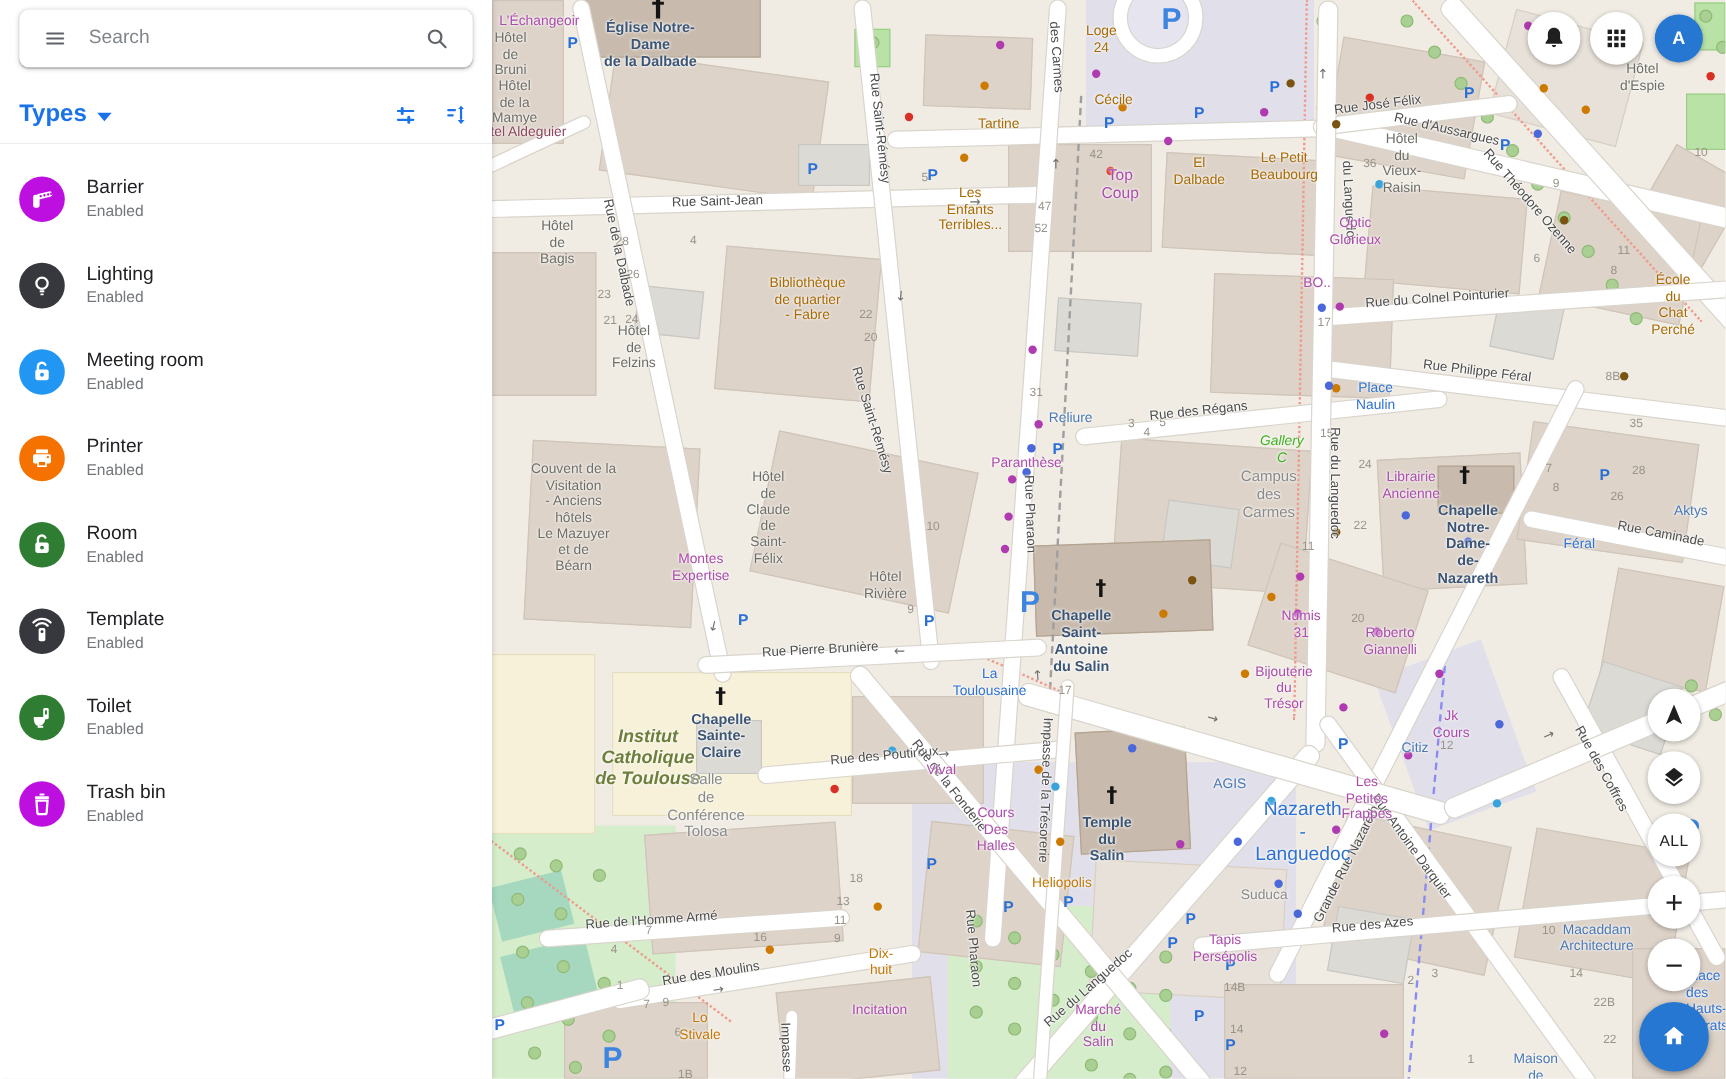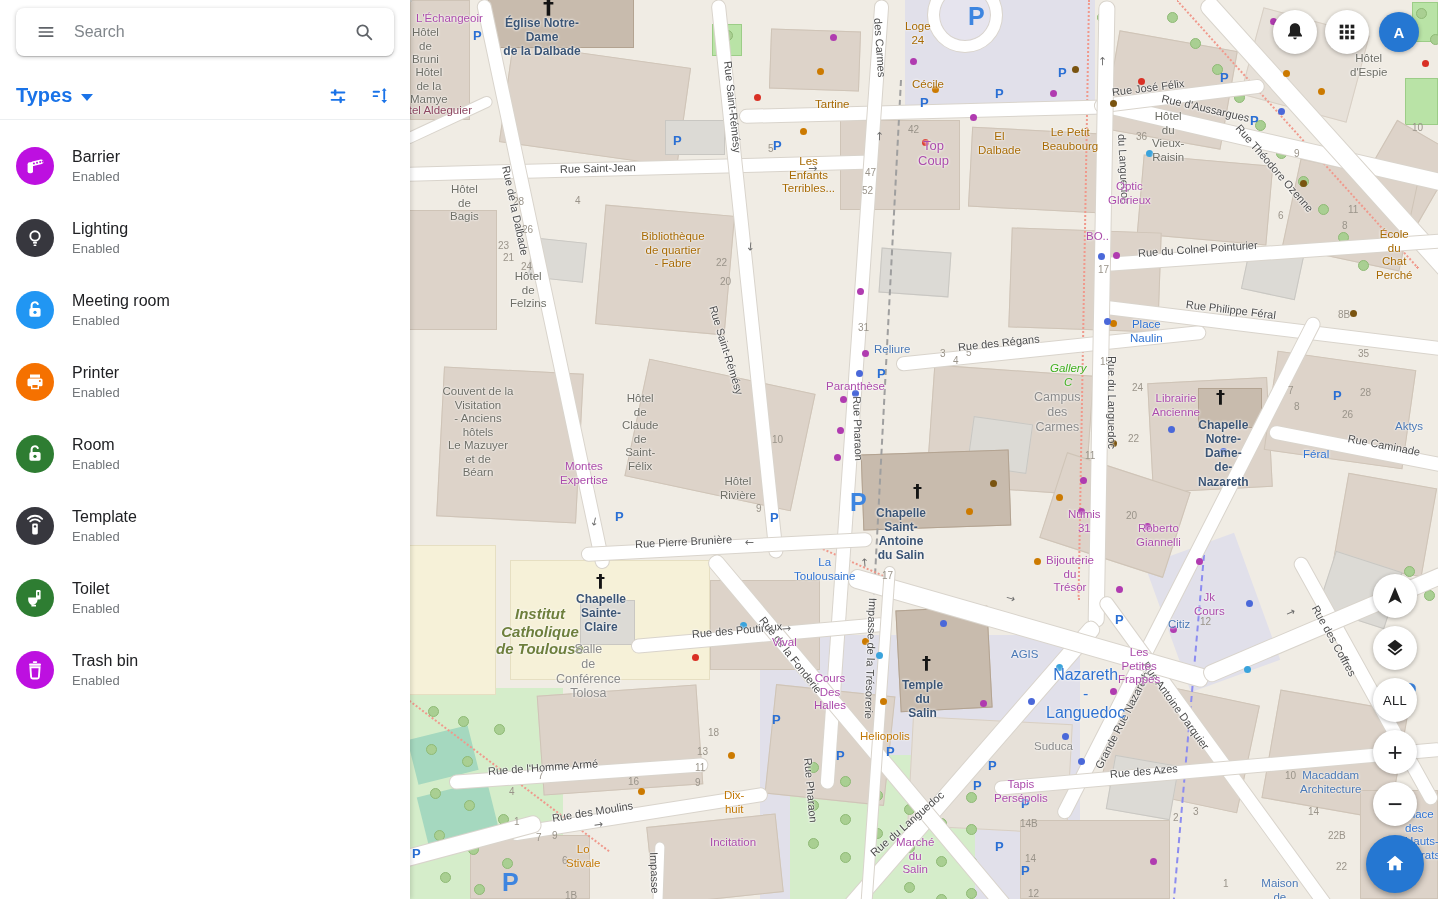--- a/index.html
+++ b/index.html
@@ -321,21 +321,21 @@
     <span class="ml tra" style="left:995px;top:808px;text-align:left">Place des
 Hauts-
 Murats</span>
     <span class="ml shop" style="left:676px;top:230px">BO..</span>
   </div>
 
   <div>
     <span class="hn" style="left:103px;top:196px">28</span>
     <span class="hn" style="left:112px;top:224px">26</span>
     <span class="hn" style="left:88px;top:240px">23</span>
-    <span class="hn" style="left:93px;top:252px">21</span>
+    <span class="hn" style="left:93px;top:262px">21</span>
     <span class="hn" style="left:111px;top:261px">24</span>
     <span class="hn" style="left:165px;top:195px">4</span>
     <span class="hn" style="left:498px;top:124px">42</span>
     <span class="hn" style="left:455px;top:167px">47</span>
     <span class="hn" style="left:452px;top:185px">52</span>
     <span class="hn" style="left:358px;top:143px">5</span>
     <span class="hn" style="left:448px;top:322px">31</span>
     <span class="hn" style="left:362px;top:434px">10</span>
     <span class="hn" style="left:346px;top:503px">9</span>
     <span class="hn" style="left:306px;top:257px">22</span>

